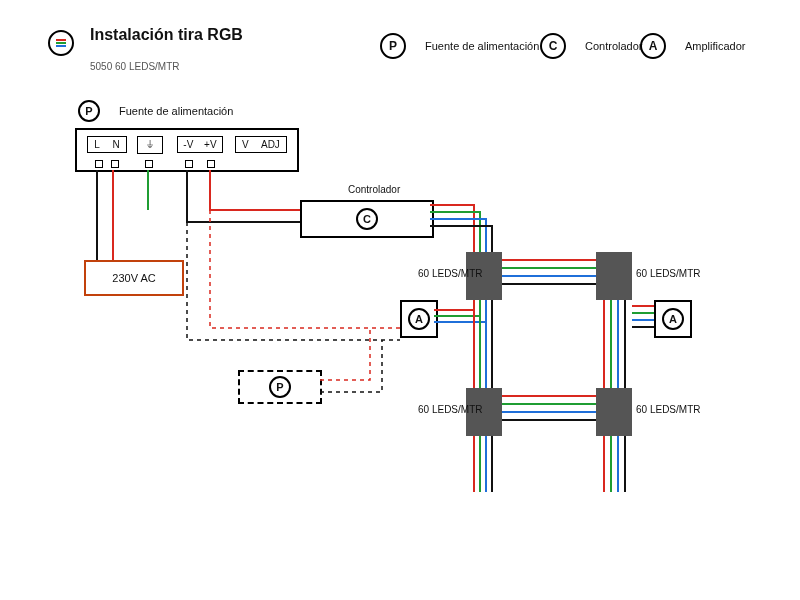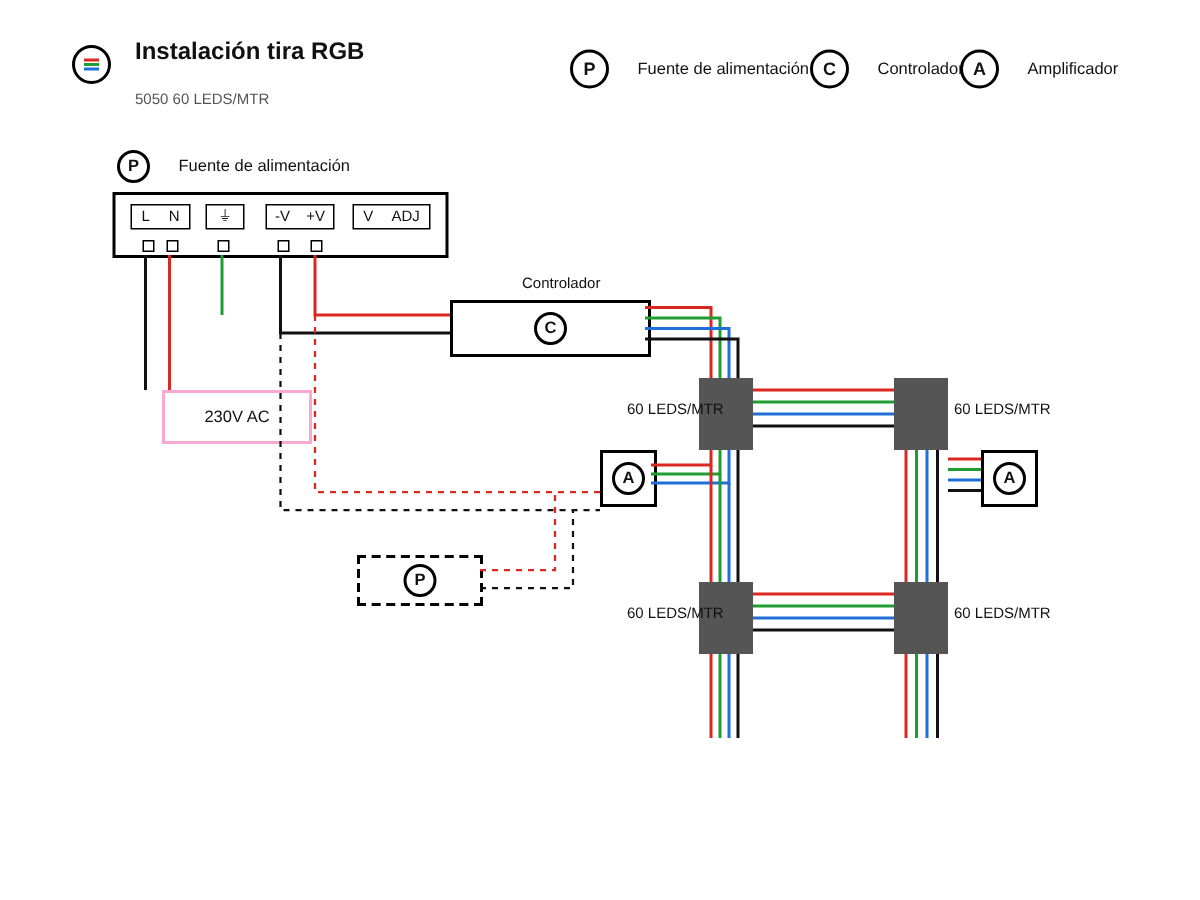--- a/index.html
+++ b/index.html
@@ -12,21 +12,21 @@
   .legend-label { font-size:11px; margin-left:6px;padding-left:13px; }
   svg.wire { position:absolute; left:0; top:0; width:800px; height:600px; pointer-events:none; }
   .psu-box { border:2px solid #000; }
   .psu-sub { border:1px solid #000; background:#fff; text-align:center; font-size:10px; padding:2px 0; }
   .term { width:6px; height:6px; border:1px solid #000; background:#fff; }
   .small-label { font-size:10px; }
   .ctrl-box { border:2px solid #000; background:#fff; }
   .amp-box  { border:2px solid #000; background:#fff; }
   .led-box  { width:36px; height:48px; background:#555; }
   .dashed-box { border:2px dashed #000; }
-  .ac-box { border:2px solid #f9a8d4; text-align:center; padding:10px 0; font-size:11px;margin-left:24px; }
+  .ac-box { border:2px solid #c2410c; text-align:center; padding:10px 0; font-size:11px; }
 </style>
 </head>
 <body>
 
 <div id="stage">
 
   <div class="abs" style="left:48px; top:30px;">
     <div class="circle-icon" style="border-width:2px;">
       <div style="display:flex; flex-direction:column; gap:1px;">
         <div style="width:10px;height:2px;background:#d9281f;"></div>

